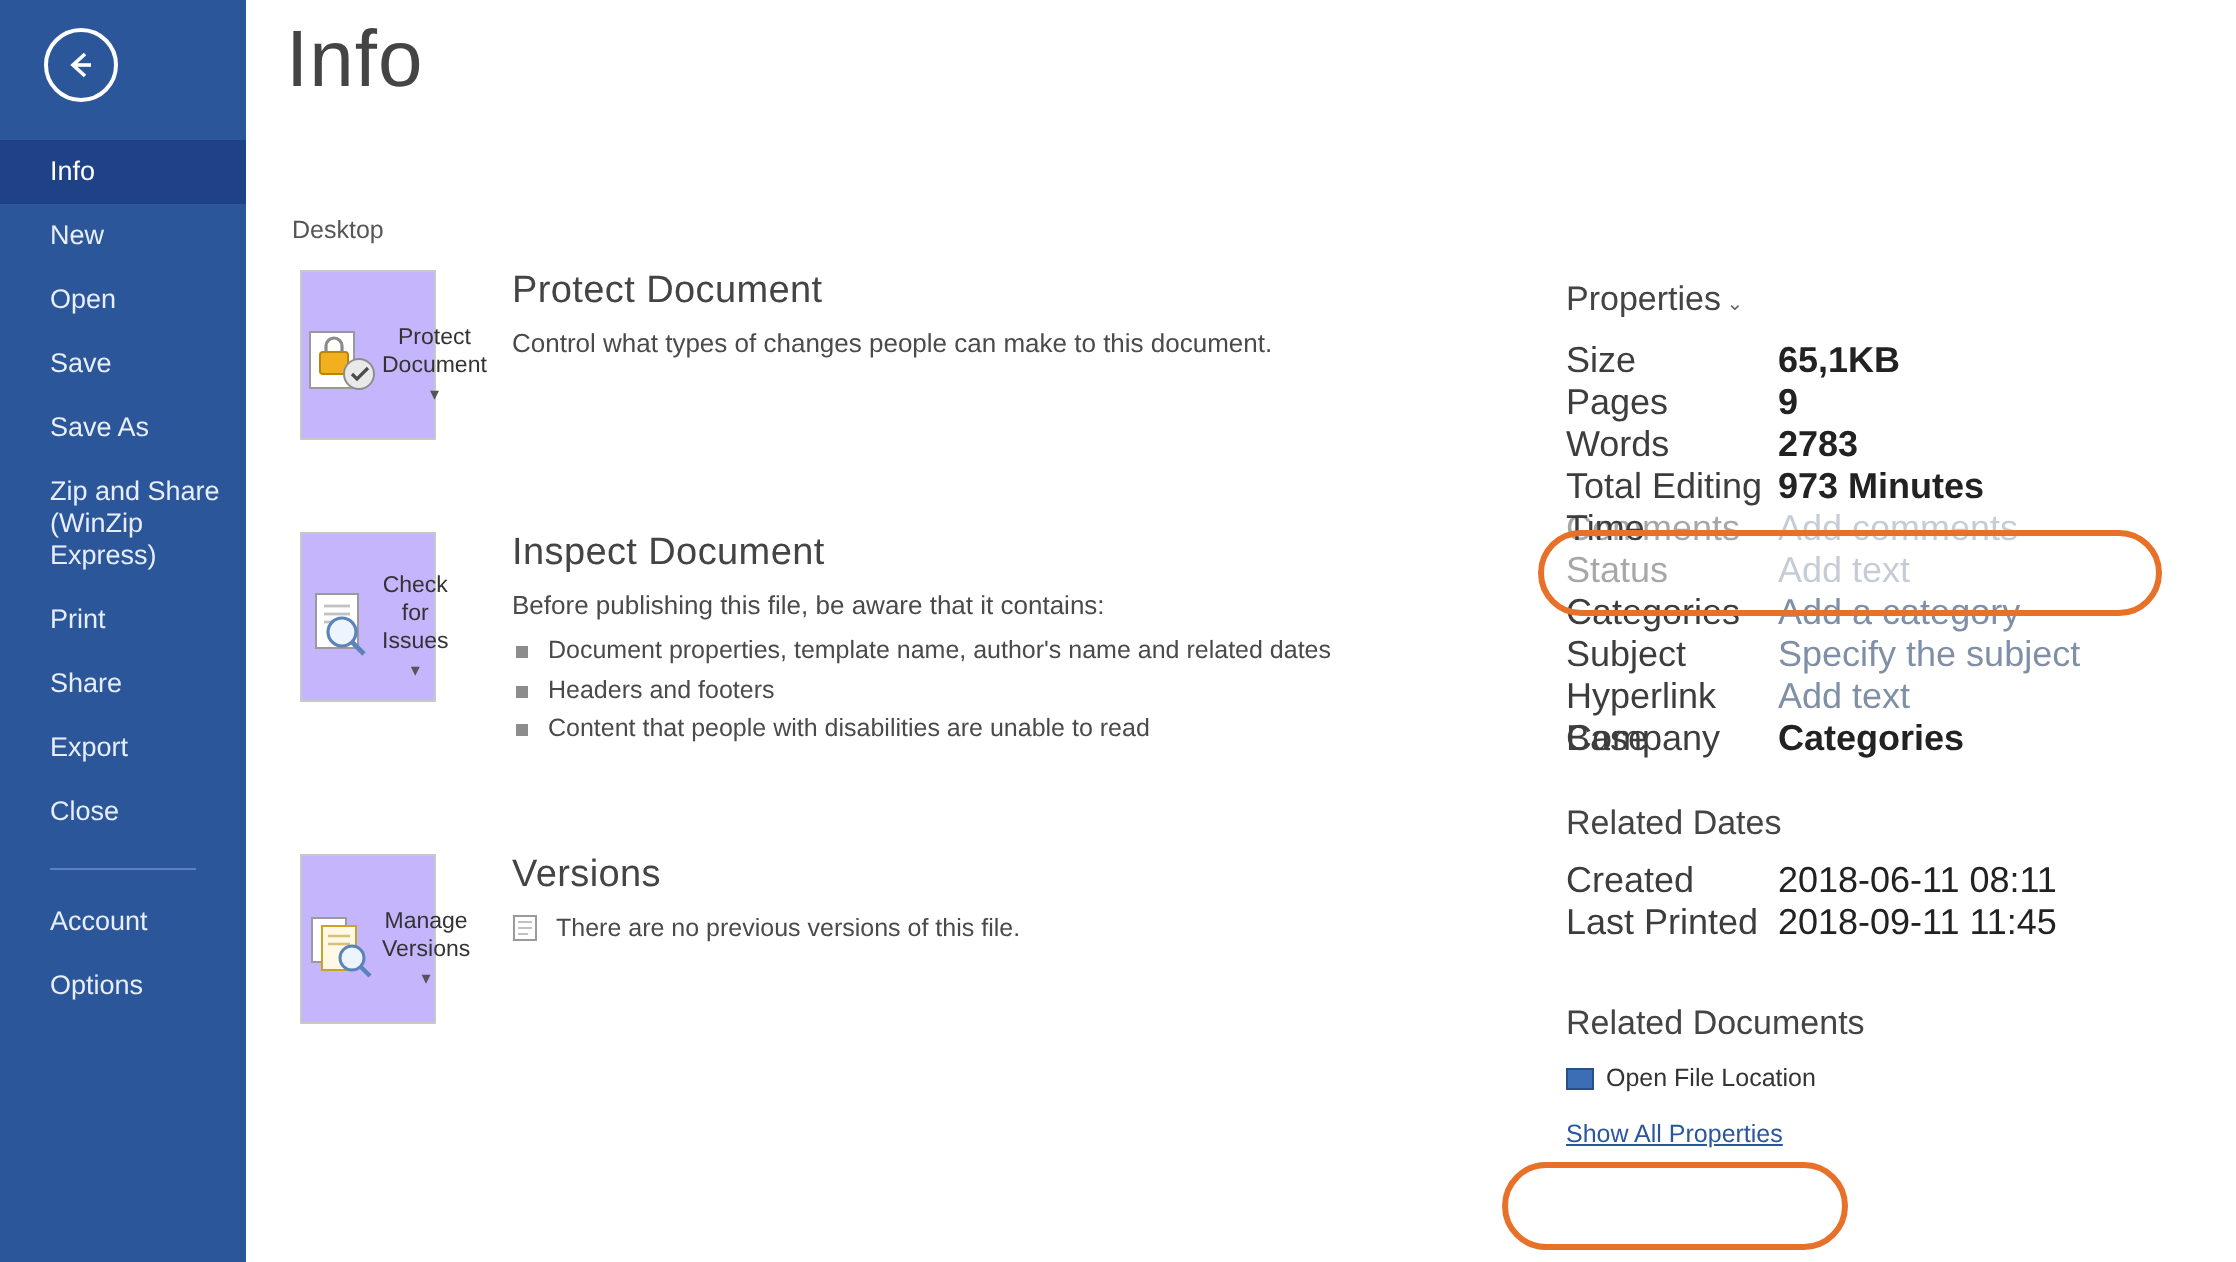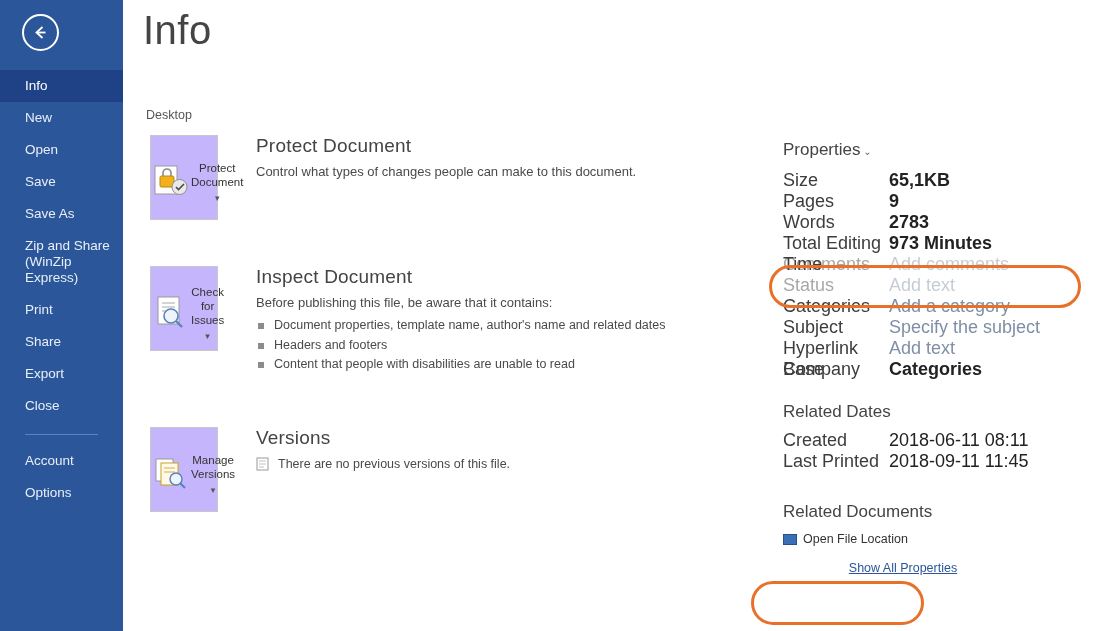--- a/index.html
+++ b/index.html
@@ -193,21 +193,21 @@
   }
   .openloc .mon {
     width: 14px; height: 11px;
     background: #3b6fb5;
     border: 1px solid #2a4f86;
     margin-right: 6px;
     box-sizing: border-box;
   }
   .showall {
     margin-top: 12px;
-    text-align: center;
+    text-align: left;
     width: 240px;
   }
   .showall a {
     font-size: 12.5px;
     color: #2b579a;
     text-decoration: underline;
     cursor: pointer;
   }
 
   

